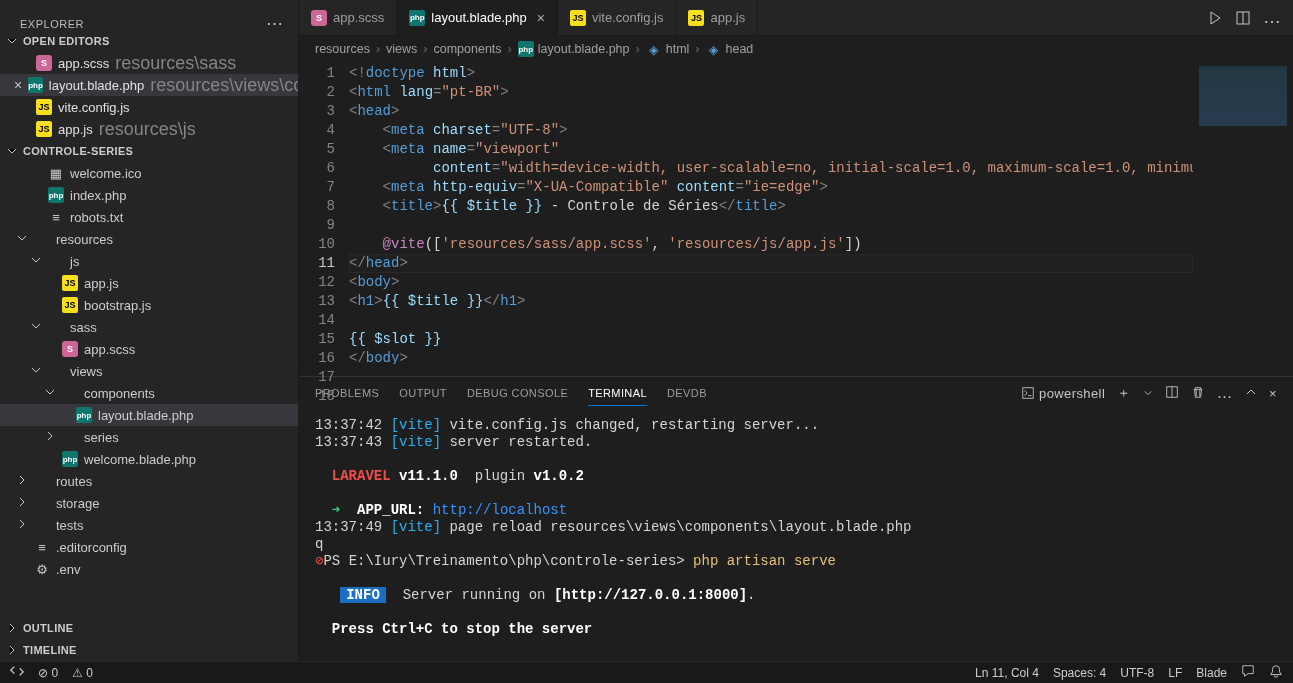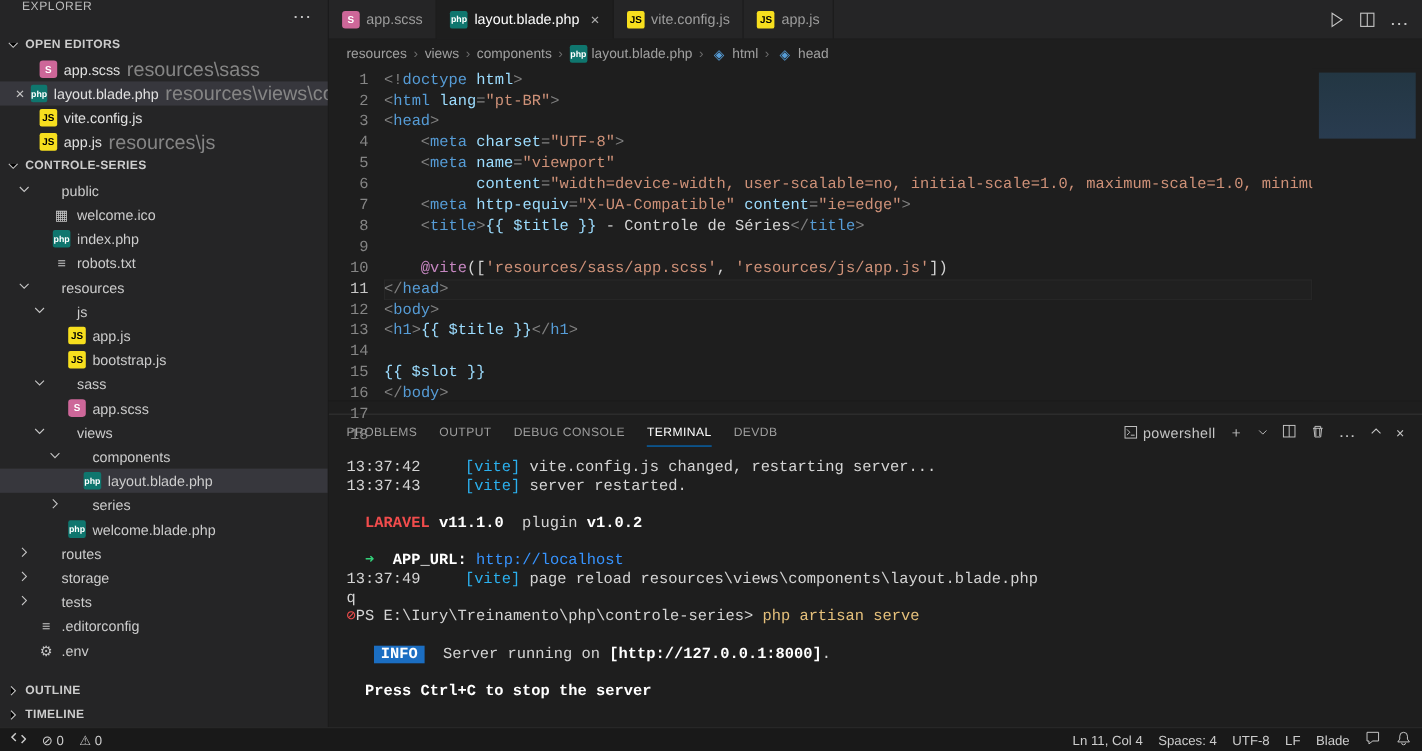--- a/index.html
+++ b/index.html
@@ -21,21 +21,21 @@
   width: 299px;
   background: #252526;
   display: flex;
   flex-direction: column;
   overflow: hidden;
   border-right: 1px solid #1b1b1b;
 }
 .sidebar-header {
   display: flex;
   justify-content: space-between;
-  align-items: flex-start;
+  align-items: flex-end;
   padding: 0 14px 0 20px;
   height: 30px;
   font-size: 11px;
   letter-spacing: .5px;
   color: #bbbbbb;
 }
 .ellipsis { font-size: 18px; color: #c5c5c5; cursor: pointer; }
 .section-head {
   display: flex;
   align-items: center;
@@ -183,21 +183,21 @@
   flex:1;
   font-family:"Consolas","Courier New",monospace;
   font-size:14px;
   line-height:17px;
   color:#cccccc;
   padding:8px 16px;
   overflow:hidden;
   white-space:pre-wrap;
 }
 .t-grey { color:#d4d4d4; }
-.t-cyan { color:#2bb0ee;margin-left:32px; }
+.t-cyan { color:#2bb0ee; }
 .t-red { color:#f14c4c; font-weight:700; }
 .t-white { color:#ffffff; font-weight:700;text-align:right; }
 .t-green { color:#33d17a; }
 .t-blue { color:#3794ff; }
 .t-yellow { color:#e5c07b; }
 .t-info { background:#1b6ec2; color:#ffffff; padding:0 6px; font-weight:700; }
 .dot-red { color:#f14c4c; }
 
 
 .status-bar {
@@ -268,27 +268,20 @@
 
     <div class="section-head">
       <span class="chev">
           <svg width="12" height="12" viewBox="0 0 12 12">
             <path d="M2 4l4 4 4-4"></path>
           </svg>
         </span>
       <span>CONTROLE-SERIES</span>
     </div>
     <div class="scroll-tree" id="filetree">
-        <div class="tree-row indent-1">
-          <span class="chev"><svg width="12" height="12" viewBox="0 0 12 12">
-              <path d="M2 4l4 4 4-4" fill="none"></path>
-            </svg></span>
-          <span class="icon-slot"></span>
-          <span class="label">public</span>
-        </div>
         <div class="tree-row indent-2">
           <span class="chev" style="width:12px"></span>
           <span class="i-txt">▦</span>
           <span class="label">welcome.ico</span>
         </div>
         <div class="tree-row indent-2">
           <span class="chev" style="width:12px"></span>
           <span class="i-php">php</span>
           <span class="label">index.php</span>
         </div>

